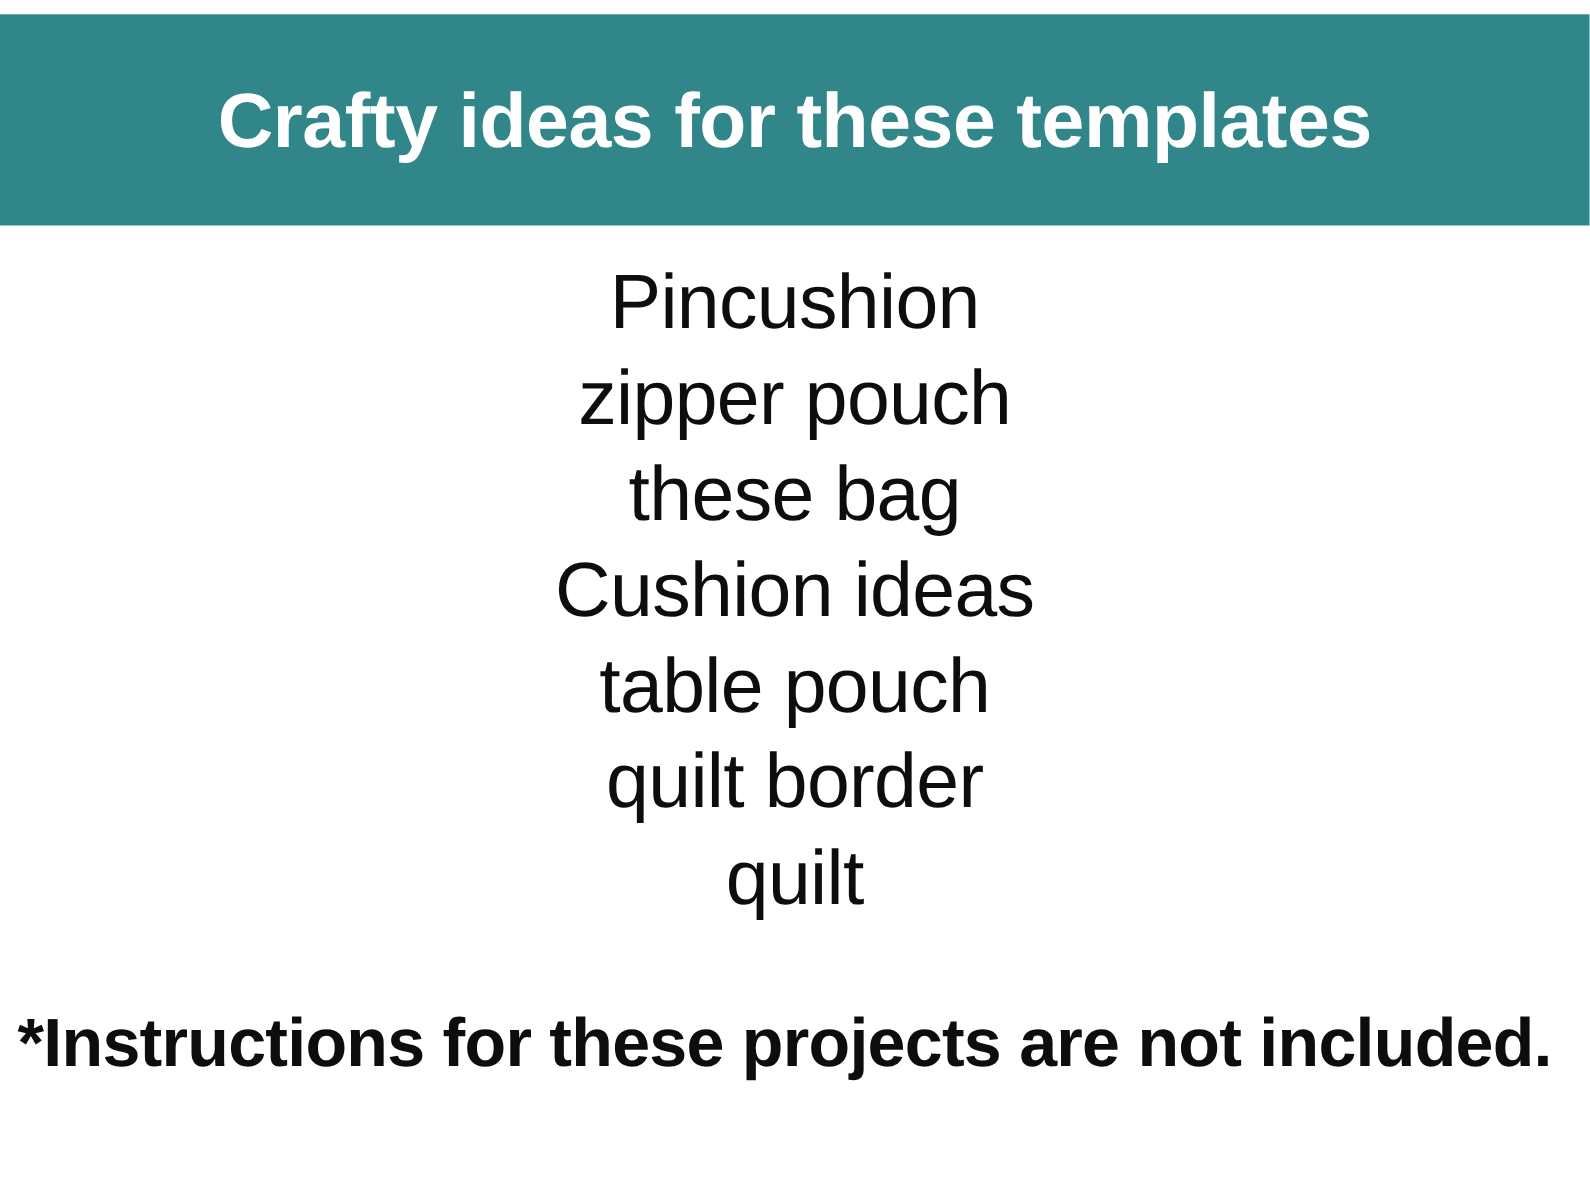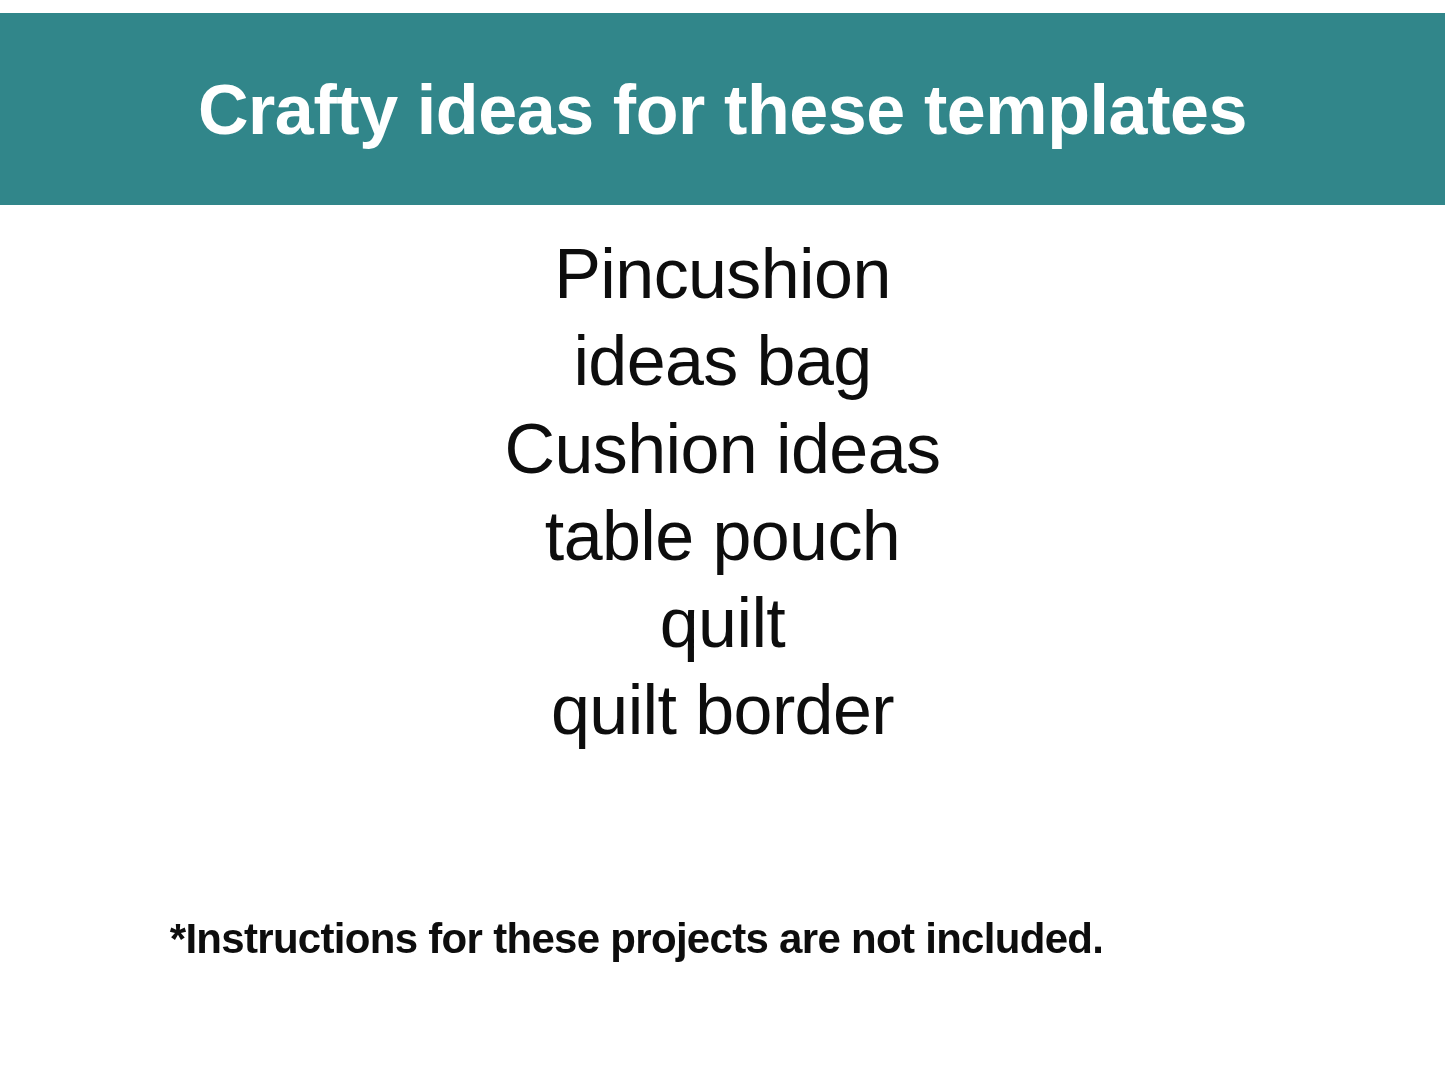--- a/index.html
+++ b/index.html
@@ -83,50 +83,51 @@
     font-size: 70px;
     font-weight: normal;
     line-height: 87.3px;
     letter-spacing: -0.6px;
     white-space: nowrap;
   }
 
   
   .footnote {
     position: absolute;
-    left: 0;
+    left: 16px;
     top: 713px;              
     width: 1273px;
     text-align: center;
     color: #0d0d0d;
     font-family: "Liberation Sans", sans-serif;
-    font-size: 42px;
+    font-size: 62px;
     font-weight: bold;
     line-height: 1;
     letter-spacing: -0.7px;
     white-space: nowrap;
     margin: 0;
   }
 </style>
 </head>
 <body>
 
 <div class="page">
 
   <div class="banner">
     <h1 class="banner-title">Crafty ideas for these templates</h1>
   </div>
 
   <div class="body-area">
 
     <ul class="idea-list">
       <li class="idea-item">Pincushion</li>
-      <li class="idea-item">ideas bag</li>
+      <li class="idea-item">zipper pouch</li>
+      <li class="idea-item">these bag</li>
       <li class="idea-item">Cushion ideas</li>
       <li class="idea-item">table pouch</li>
+      <li class="idea-item">quilt border</li>
       <li class="idea-item">quilt</li>
-      <li class="idea-item">quilt border</li>
     </ul>
 
     <p class="footnote">*Instructions for these projects are not included.</p>
 
   </div>
 </div>
 
 </body></html>

